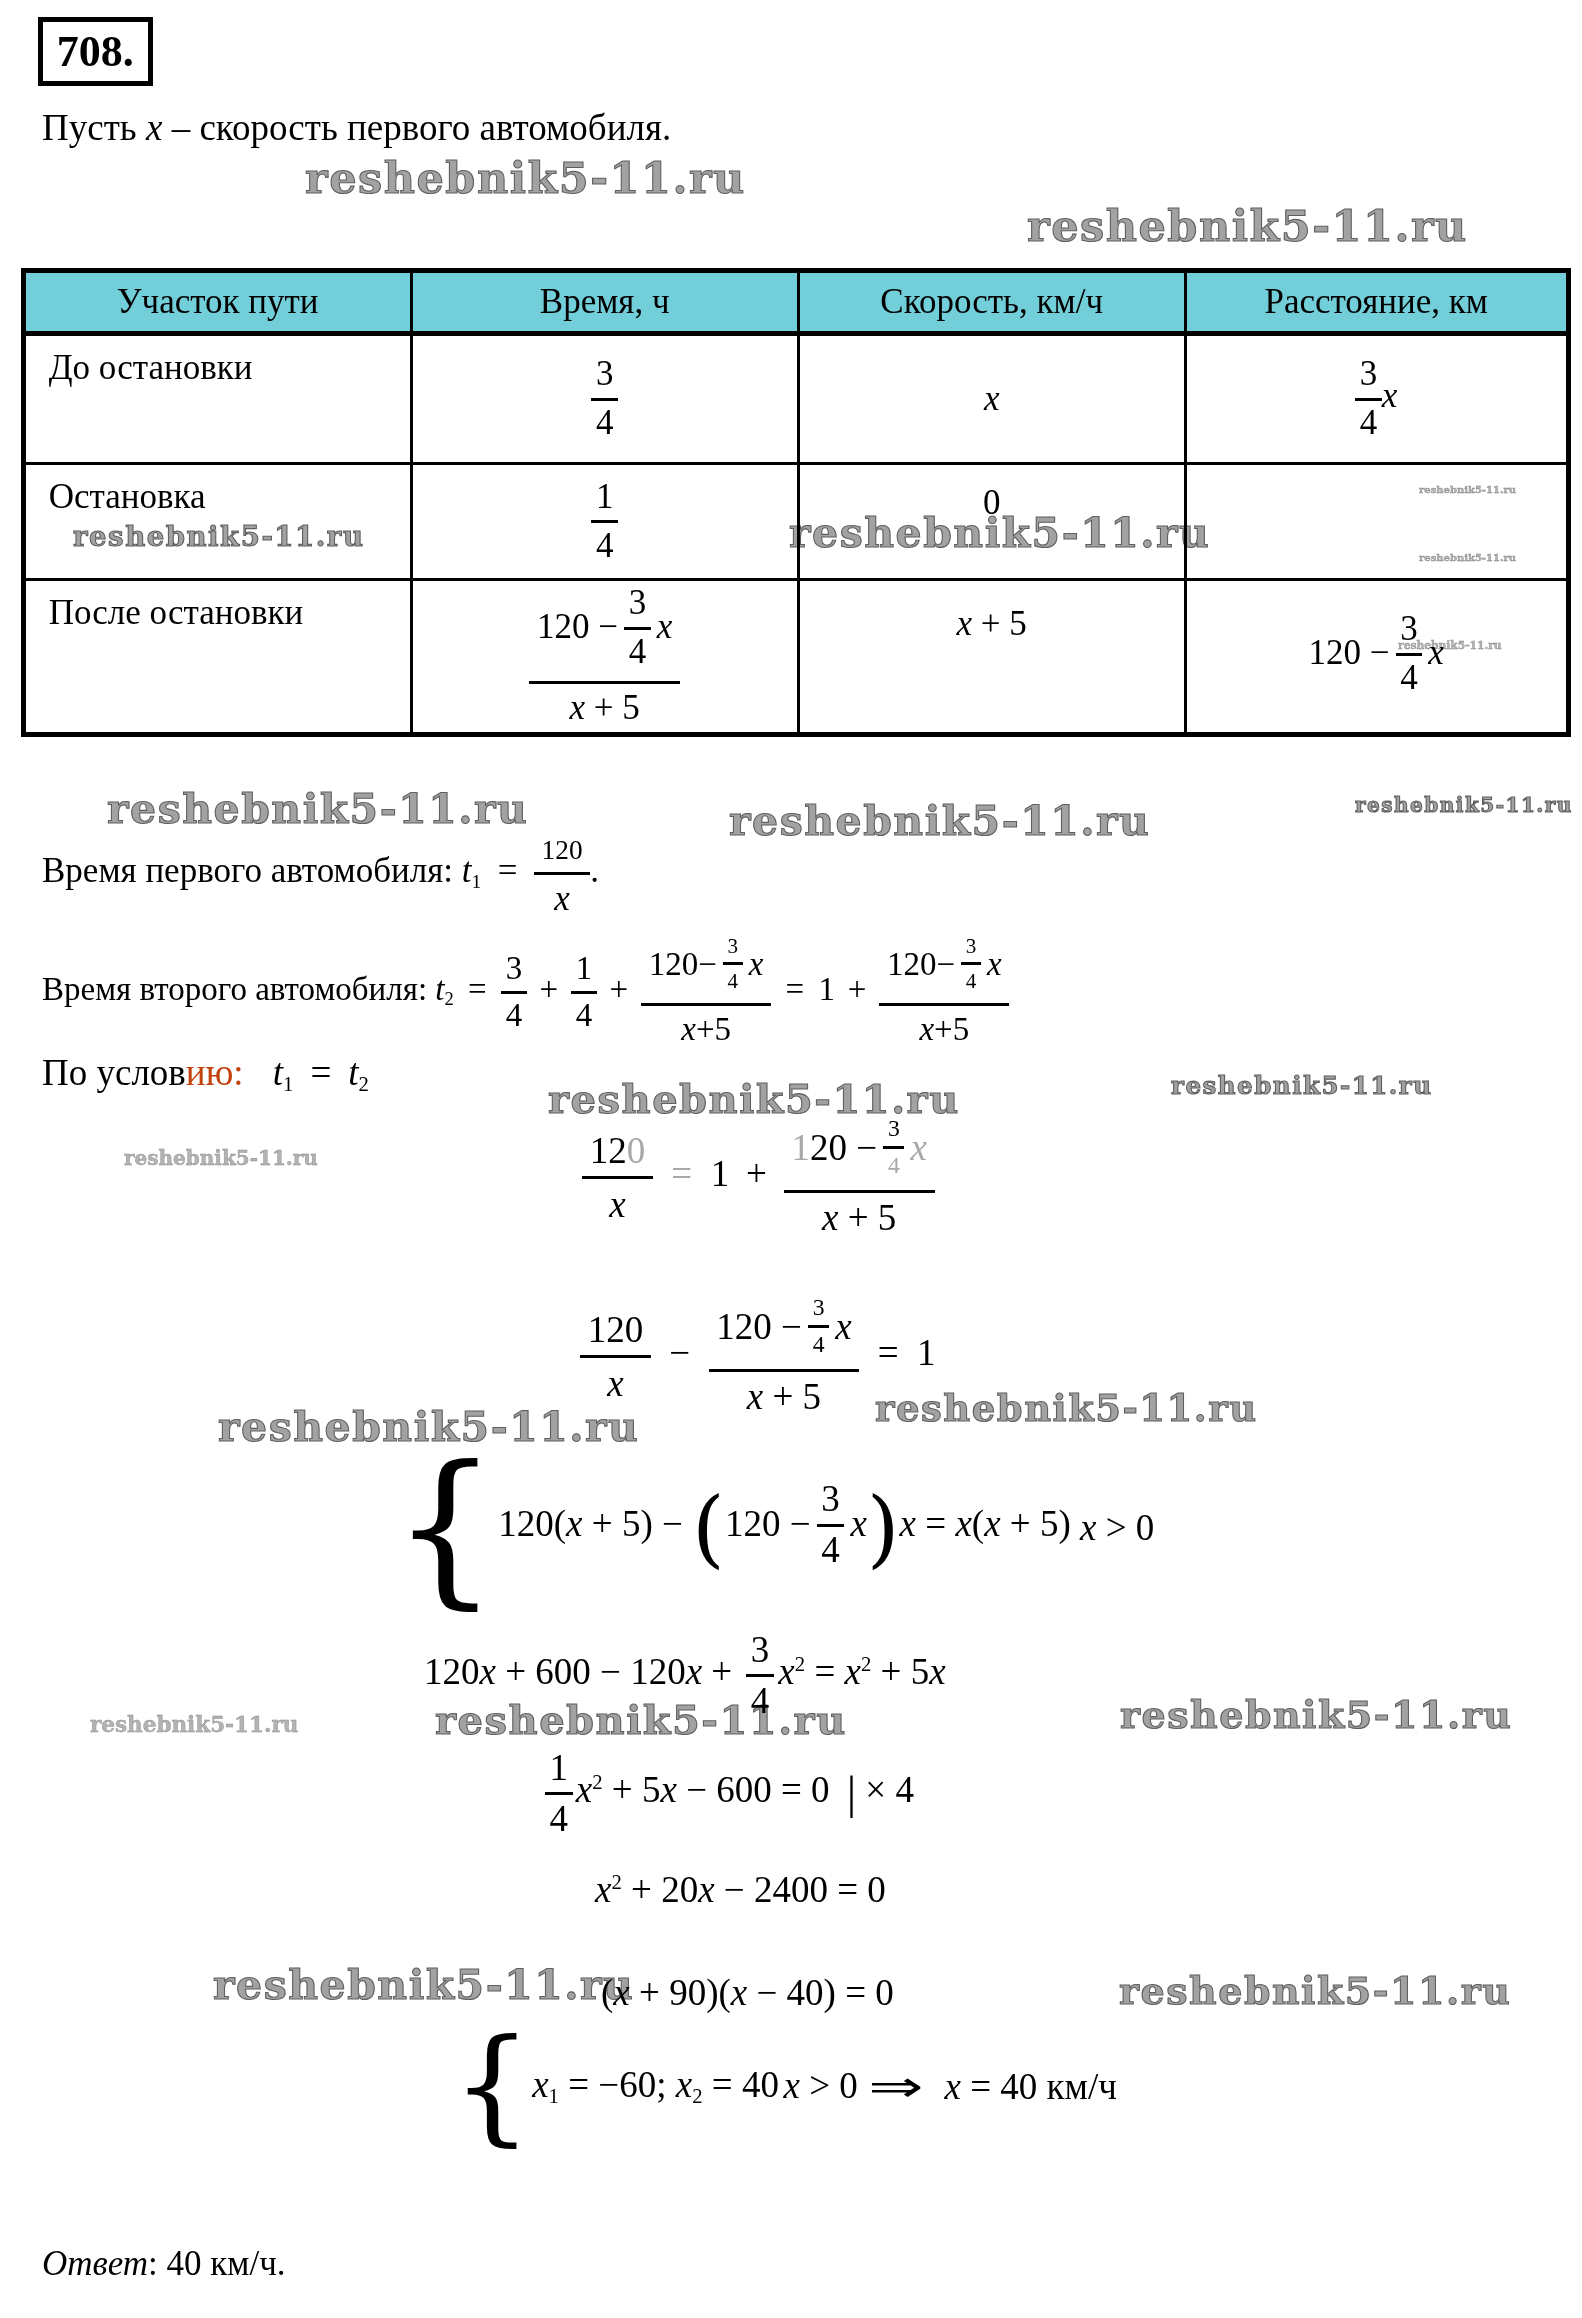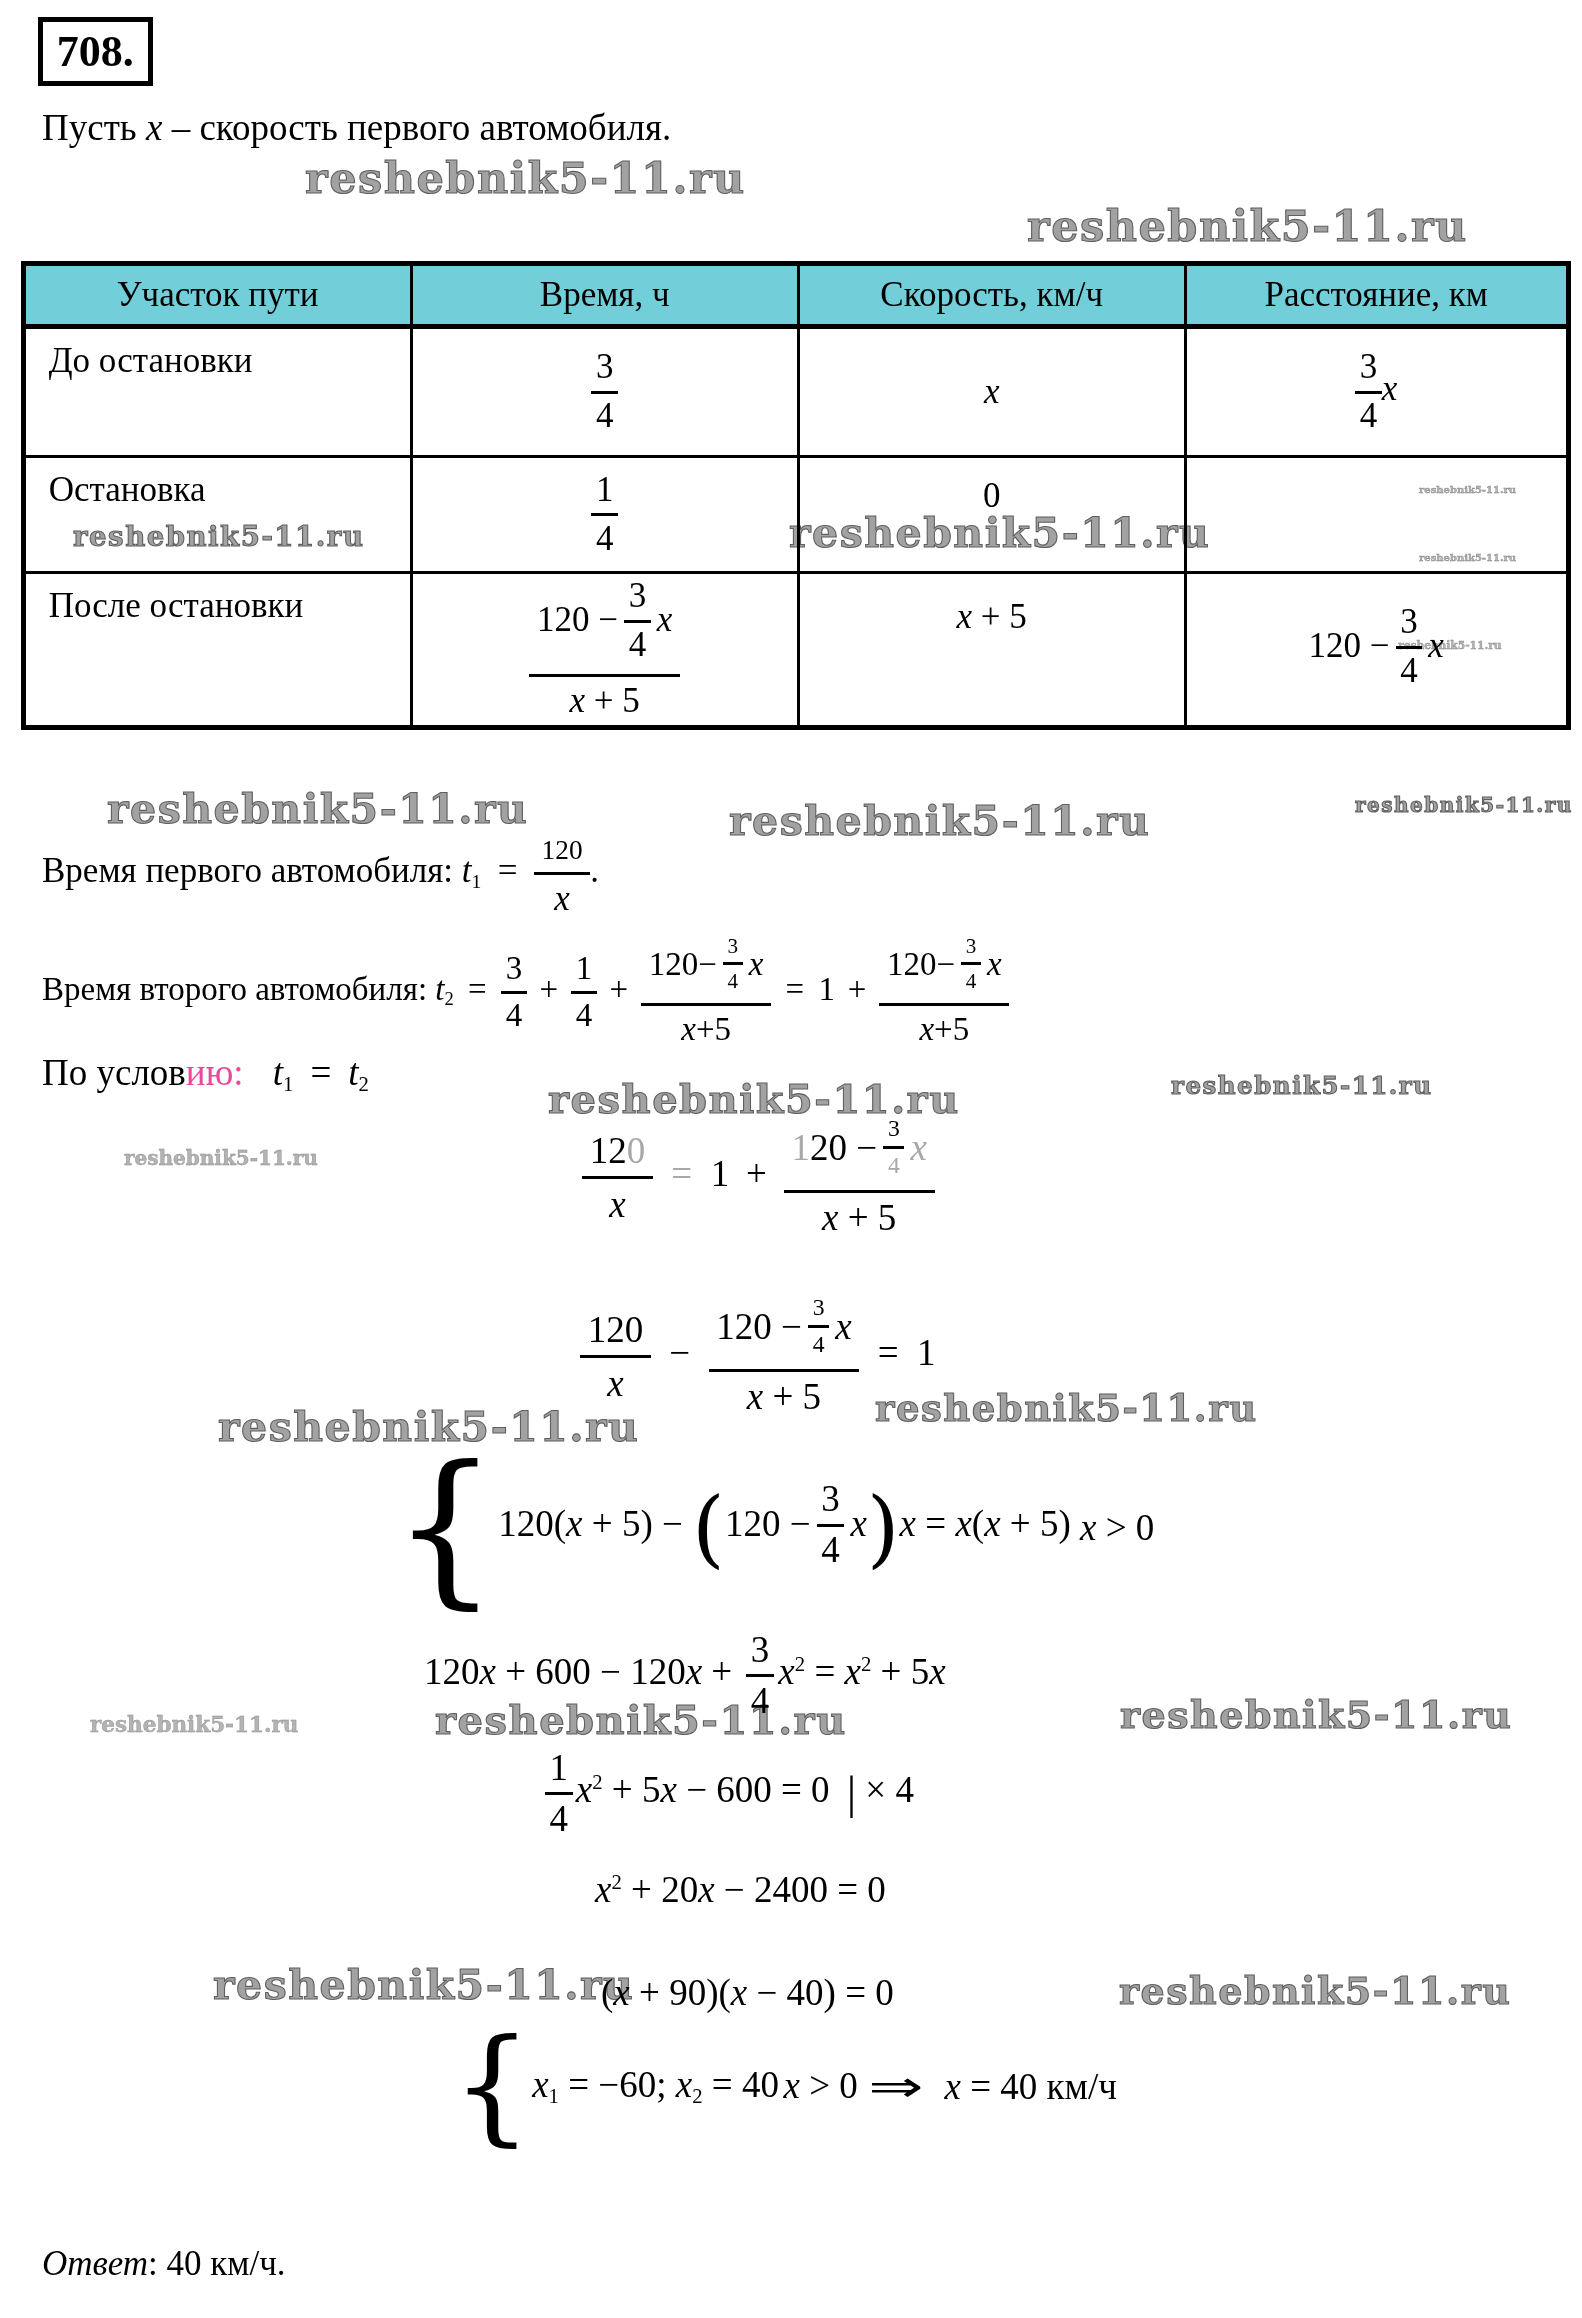--- a/index.html
+++ b/index.html
@@ -22,29 +22,29 @@
   .fr .fr>.nm{border-bottom-width:3.1px;padding:0 4.6px 3.1px}
   .fr .fr>.dn{padding:3.1px 4.6px 0}
   .fr.sm{font-size:.64em;top:-3.8px}
   .fr.tight>.nm{padding:1.5px 4.6px 4.6px}
   .fr.tight>.dn{padding:4.6px 4.6px 1.5px}
   .t1num{font-size:.78em}
   i{font-style:italic}
   .sp{font-size:.56em;vertical-align:.62em}
   .sb{font-size:.56em;vertical-align:-.3em}
   .gy{color:#a8a8a8}
-  .fade{color:#ec4899}
+  .fade{color:#c2410c}
   .vbar{font-size:1.28em;font-weight:300;vertical-align:-.12em;margin:0 9.2px 0 17px}
   .arrow{display:inline-block;transform:scaleX(1.55);transform-origin:center;
          font-family:"DejaVu Sans",sans-serif;font-size:1.15em;margin:0 31px 0 20px}
   .brace{font-family:"DejaVu Serif",serif;font-weight:400;line-height:1;display:inline-block}
   .sysflex{display:flex;align-items:center}
   .syslines{display:inline-flex;flex-direction:row;align-items:center;gap:9.2px}
   
-  table.tbl{position:absolute;left:20.7px;top:261px;z-index:2;width:1545px;
+  table.tbl{position:absolute;left:20.7px;top:268px;z-index:2;width:1545px;
             border-collapse:collapse;table-layout:fixed;border:5.4px solid #000}
   .tbl th,.tbl td{border:3.8px solid #000}
   .tbl th{background:#72ced9;height:63px;font-size:35px;font-weight:400;text-align:center;
           border-bottom:5.4px solid #000}
   .tbl td{font-size:35px;text-align:center;vertical-align:middle;background:transparent}
   .tbl td.lbl{text-align:left;vertical-align:top;padding:12.3px 0 0 23px}
   .rowA td{height:130px}
   .rowB td{height:116px}
   .rowC td{height:155px}
   

